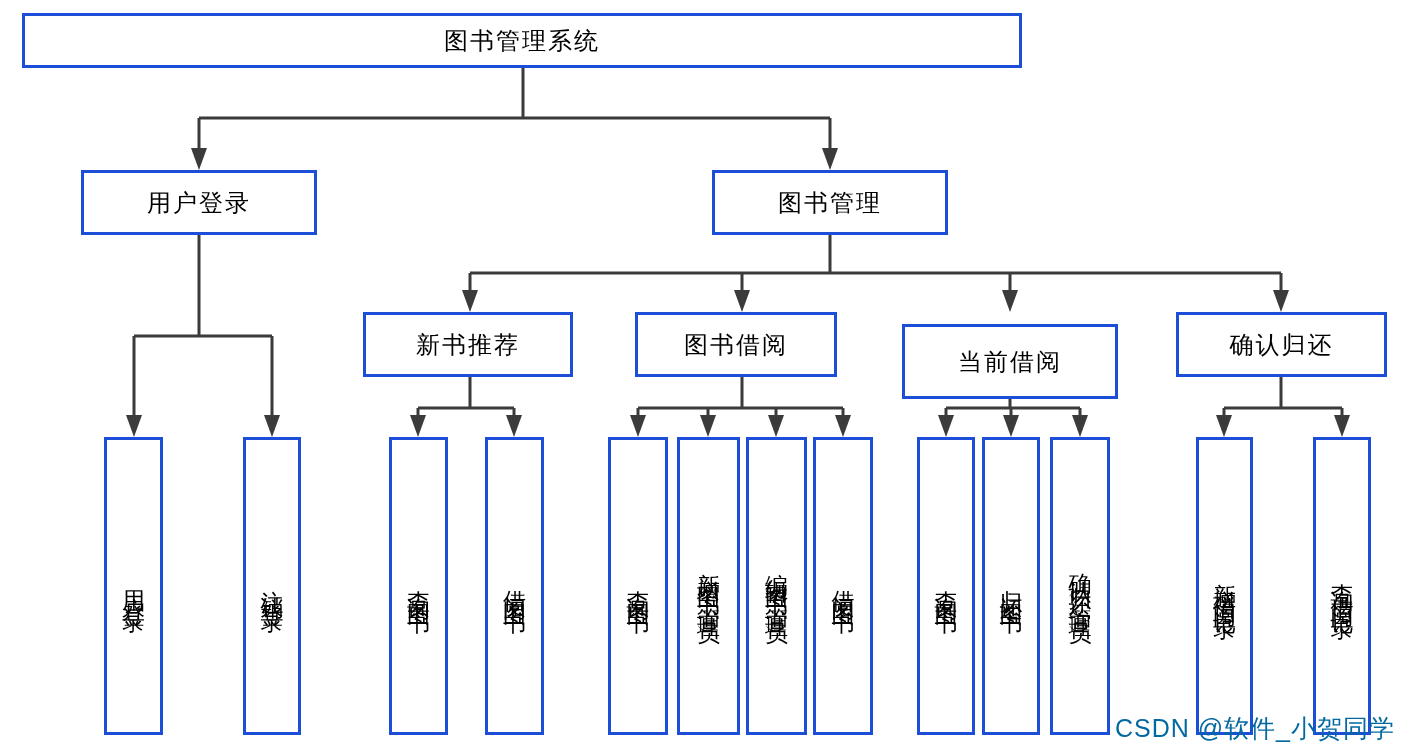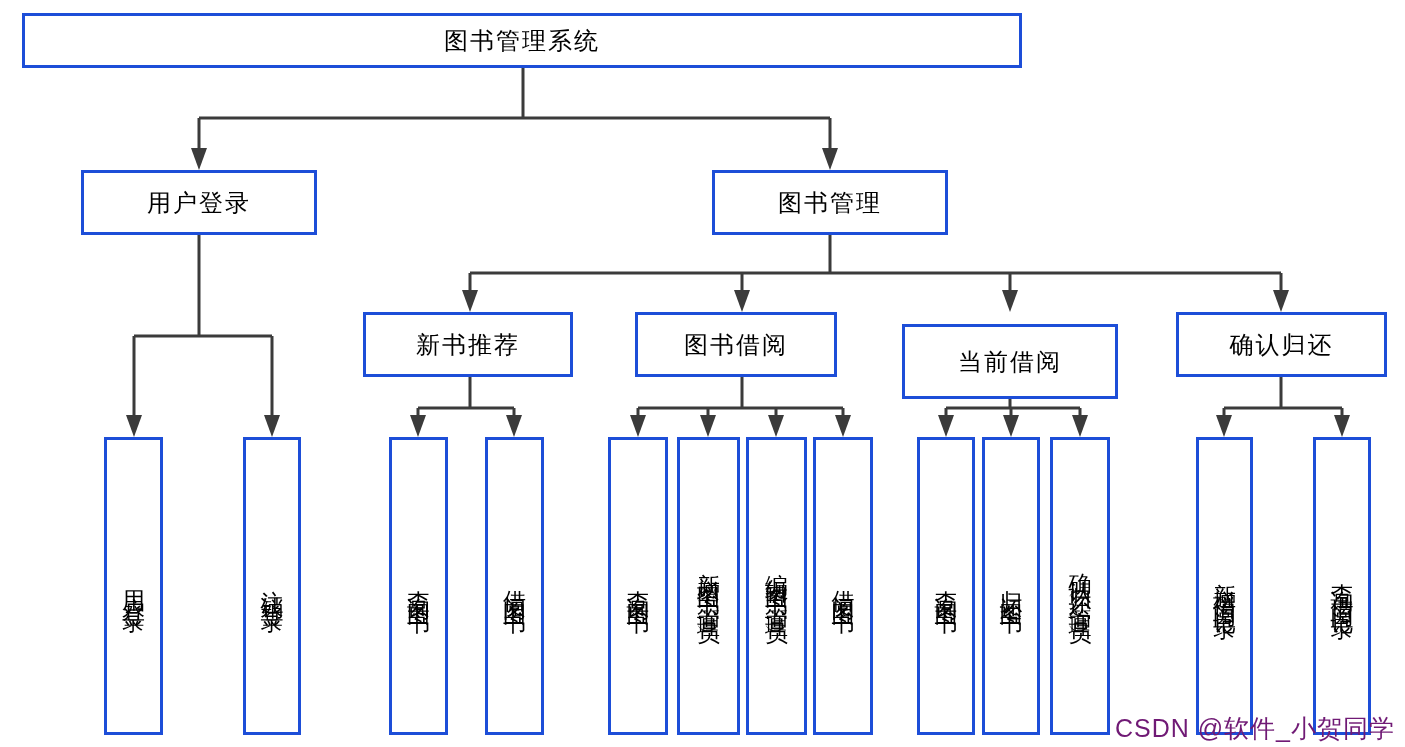--- a/index.html
+++ b/index.html
@@ -41,21 +41,21 @@
     line-height: 1;
     white-space: nowrap;
   }
   #watermark {
     position: absolute;
     right: 10px;
     bottom: 2px;
     z-index: 5;
     font-size: 25px;
     letter-spacing: 1px;
-    color: #701a75;
+    color: #0369a1;
     white-space: nowrap;
   }
 </style>
 </head>
 <body>
 
 <div id="canvas">
 
   <svg id="wires" viewBox="0 0 1405 747" xmlns="http://www.w3.org/2000/svg" aria-hidden="true">
     <g stroke="#3b3b3b" stroke-width="3" fill="none">

